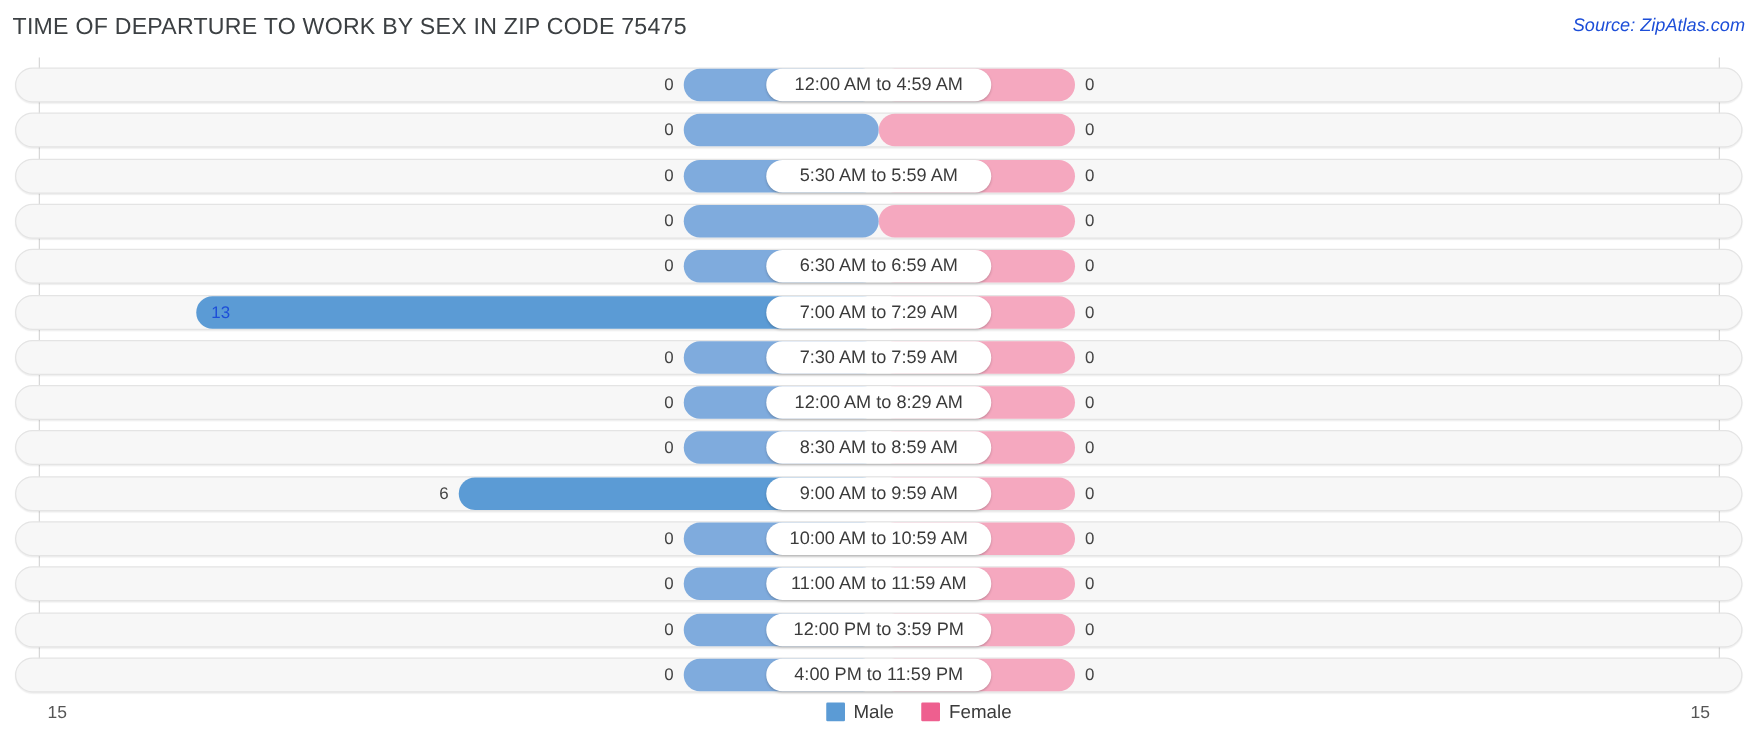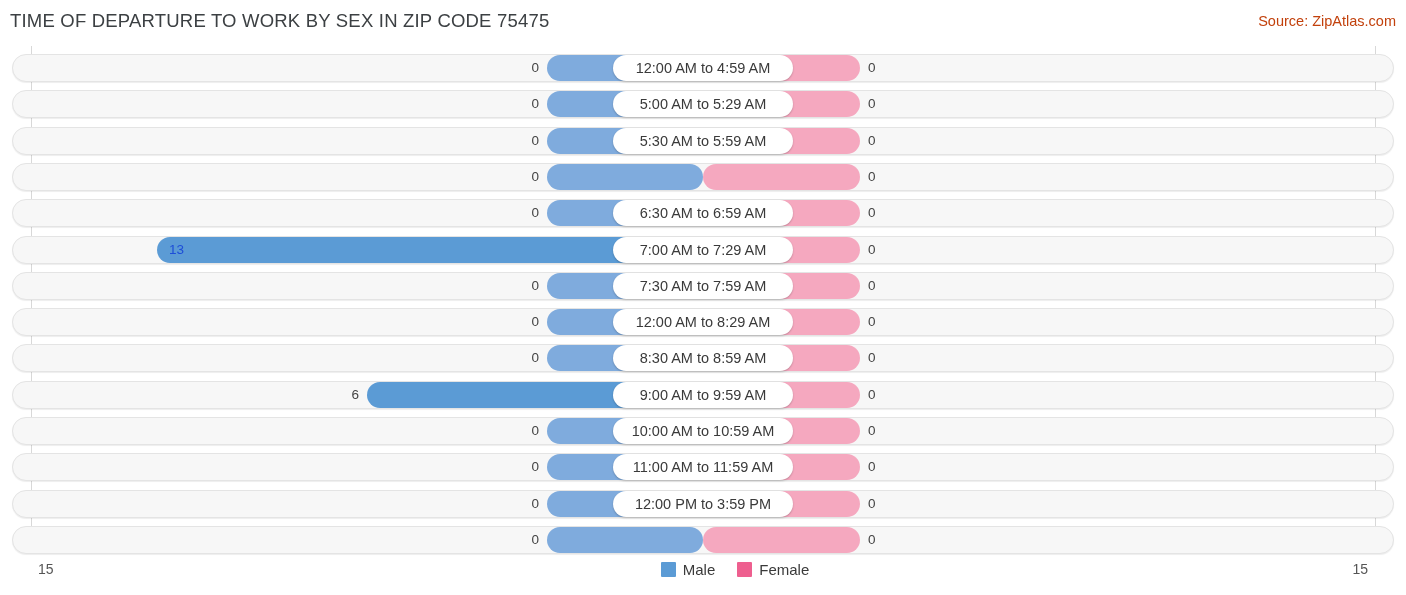--- a/index.html
+++ b/index.html
@@ -29,21 +29,22 @@
     font-size: 18.5px;
     color: #3c4043;
     letter-spacing: .2px;
     white-space: nowrap;
   }
   #source-label {
     position: absolute;
     right: 10px;
     top: 13px;
     font-size: 14.5px;
-    color: #c2410c;
+    font-style: italic;
+    color: #1d4ed8;
     white-space: nowrap;
   }
 
   
   #plot {
     position: absolute;
     left: 0;
     top: 46px;
     width: 1406px;
     height: 510px;
@@ -179,21 +180,20 @@
         <div class="bar male" style="left: 547px; width: 156px;"></div>
         <div class="bar female" style="left: 703px; width: 157px;"></div>
         <div class="pill">12:00 AM to 4:59 AM</div>
         <div class="val left" style="left: 479px; width: 60px;">0</div>
         <div class="val right" style="left: 868px; width: 60px;">0</div>
       </div>
       <div class="row" style="top: 44.3px;"></div>
       <div class="barlayer" style="top: 45.3px;">
         <div class="bar male" style="left: 547px; width: 156px;"></div>
         <div class="bar female" style="left: 703px; width: 157px;"></div>
-        <div class="pill">5:00 AM to 5:29 AM</div>
         <div class="val left" style="left: 479px; width: 60px;">0</div>
         <div class="val right" style="left: 868px; width: 60px;">0</div>
       </div>
       <div class="row" style="top: 80.6px;"></div>
       <div class="barlayer" style="top: 81.6px;">
         <div class="bar male" style="left: 547px; width: 156px;"></div>
         <div class="bar female" style="left: 703px; width: 157px;"></div>
         <div class="pill">5:30 AM to 5:59 AM</div>
         <div class="val left" style="left: 479px; width: 60px;">0</div>
         <div class="val right" style="left: 868px; width: 60px;">0</div>
@@ -274,20 +274,21 @@
         <div class="bar male" style="left: 547px; width: 156px;"></div>
         <div class="bar female" style="left: 703px; width: 157px;"></div>
         <div class="pill">12:00 PM to 3:59 PM</div>
         <div class="val left" style="left: 479px; width: 60px;">0</div>
         <div class="val right" style="left: 868px; width: 60px;">0</div>
       </div>
       <div class="row" style="top: 479.9px;"></div>
       <div class="barlayer" style="top: 480.9px;">
         <div class="bar male" style="left: 547px; width: 156px;"></div>
         <div class="bar female" style="left: 703px; width: 157px;"></div>
+        <div class="pill">4:00 PM to 11:59 PM</div>
         <div class="val left" style="left: 479px; width: 60px;">0</div>
         <div class="val right" style="left: 868px; width: 60px;">0</div>
       </div>
     </div>
 </div>
 
 <div id="footer">
   <div class="axis-tick" id="axis-left">15</div>
   <div class="axis-tick" id="axis-right">15</div>
 

